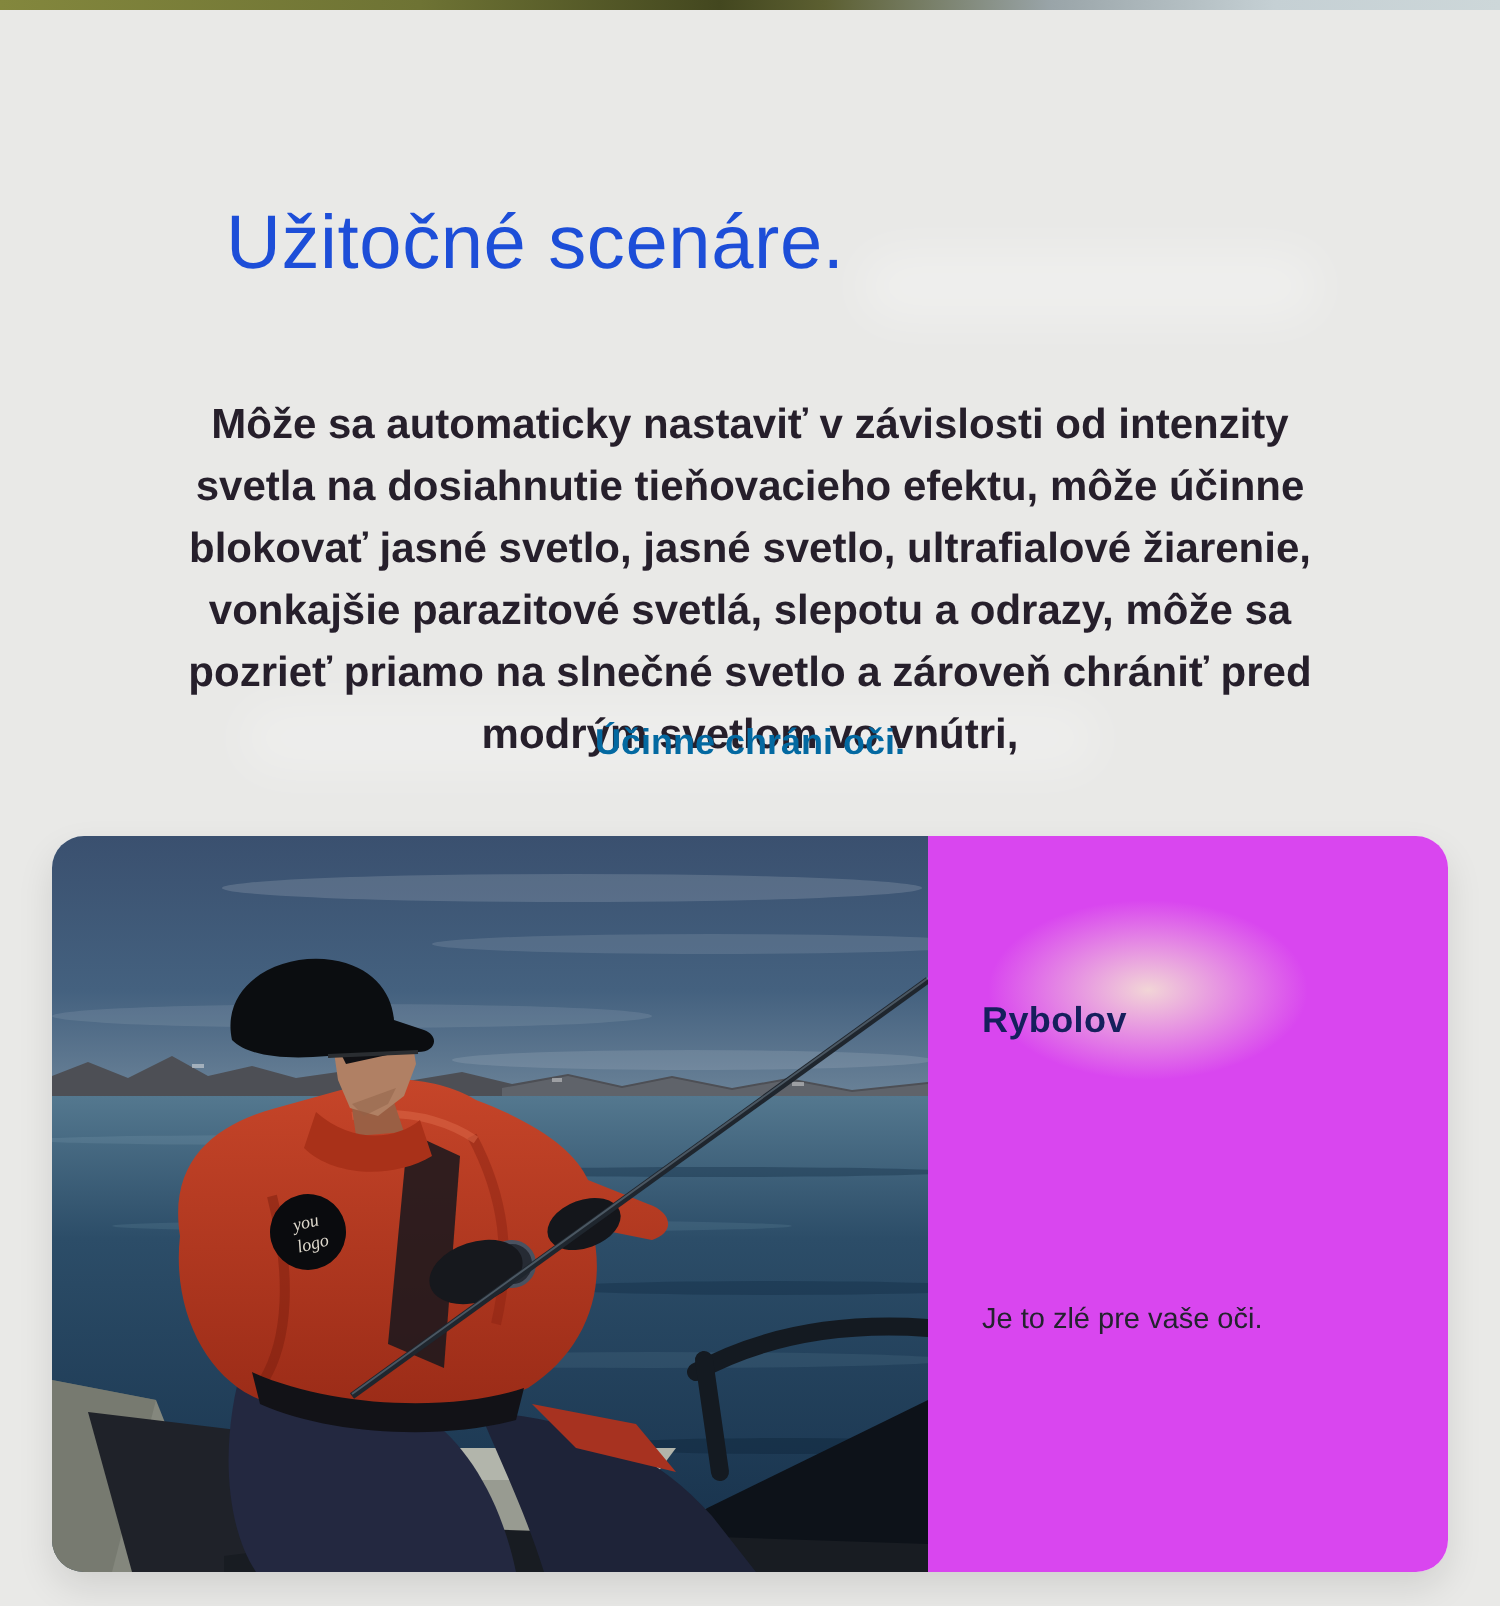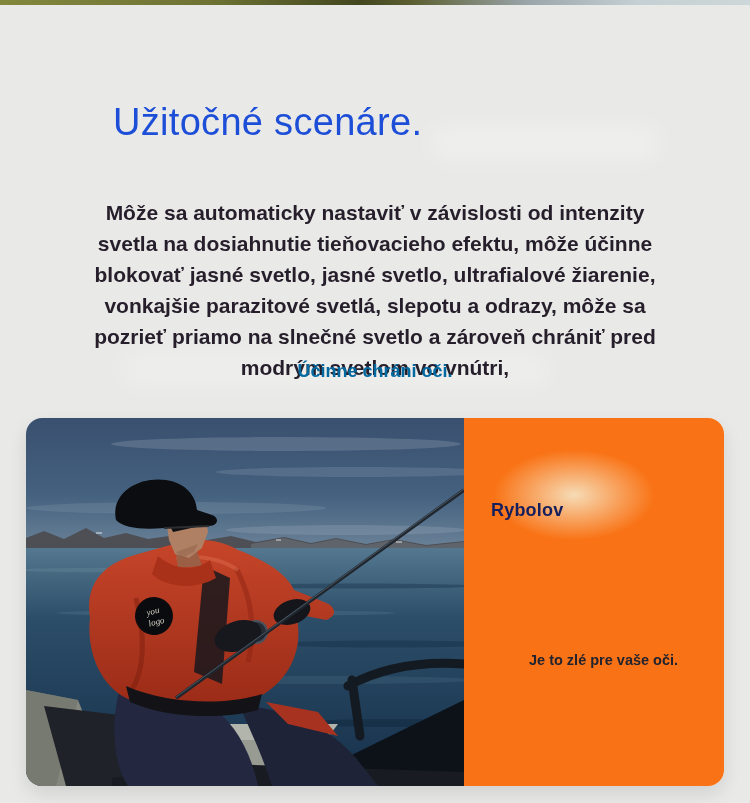--- a/index.html
+++ b/index.html
@@ -28,36 +28,36 @@
     position:absolute;left:25px;top:361px;width:700px;
     text-align:center;font-size:18px;font-weight:bold;color:#0369a1;
   }
   .scenario-card{
     position:absolute;left:26px;top:418px;width:698px;height:368px;
     background:#ffffff;border-radius:16px;overflow:hidden;
     box-shadow:0 8px 18px rgba(0,0,0,0.10);
   }
   .card-photo{position:absolute;left:0;top:0;width:438px;height:368px;}
   .card-photo svg{display:block;}
-  .card-panel{position:absolute;left:438px;top:0;width:260px;height:368px;background:#f97316;}
+  .card-panel{position:absolute;left:438px;top:0;width:260px;height:368px;background:#d946ef;}
   .ghost-blob{
     position:absolute;left:30px;top:32px;width:160px;height:90px;
     background:radial-gradient(closest-side,rgba(246,238,210,0.85),rgba(246,238,210,0));
   }
   .card-title{
     position:absolute;left:27px;top:82px;
     font-size:18px;font-weight:bold;color:#151f5c;letter-spacing:.2px;
   }
   .card-body{
     position:absolute;left:27px;top:150px;width:210px;
     white-space:pre-line;font-size:16px;font-weight:bold;color:#1d1d26;line-height:21px;
   }
   .card-note{
     position:absolute;left:27px;top:234px;width:215px;
-    font-size:14.5px;font-weight:bold;color:#23232e;margin-left:38px;
+    font-size:14.5px;font-weight:normal;color:#23232e;
   }
   .badge-text{font-family:"Liberation Serif","DejaVu Serif",serif;font-style:italic;}
 </style>
 </head>
 <body>
 
 <div class="top-strip"></div>
 <div class="smudge s1"></div>
 <div class="smudge s2"></div>
 

